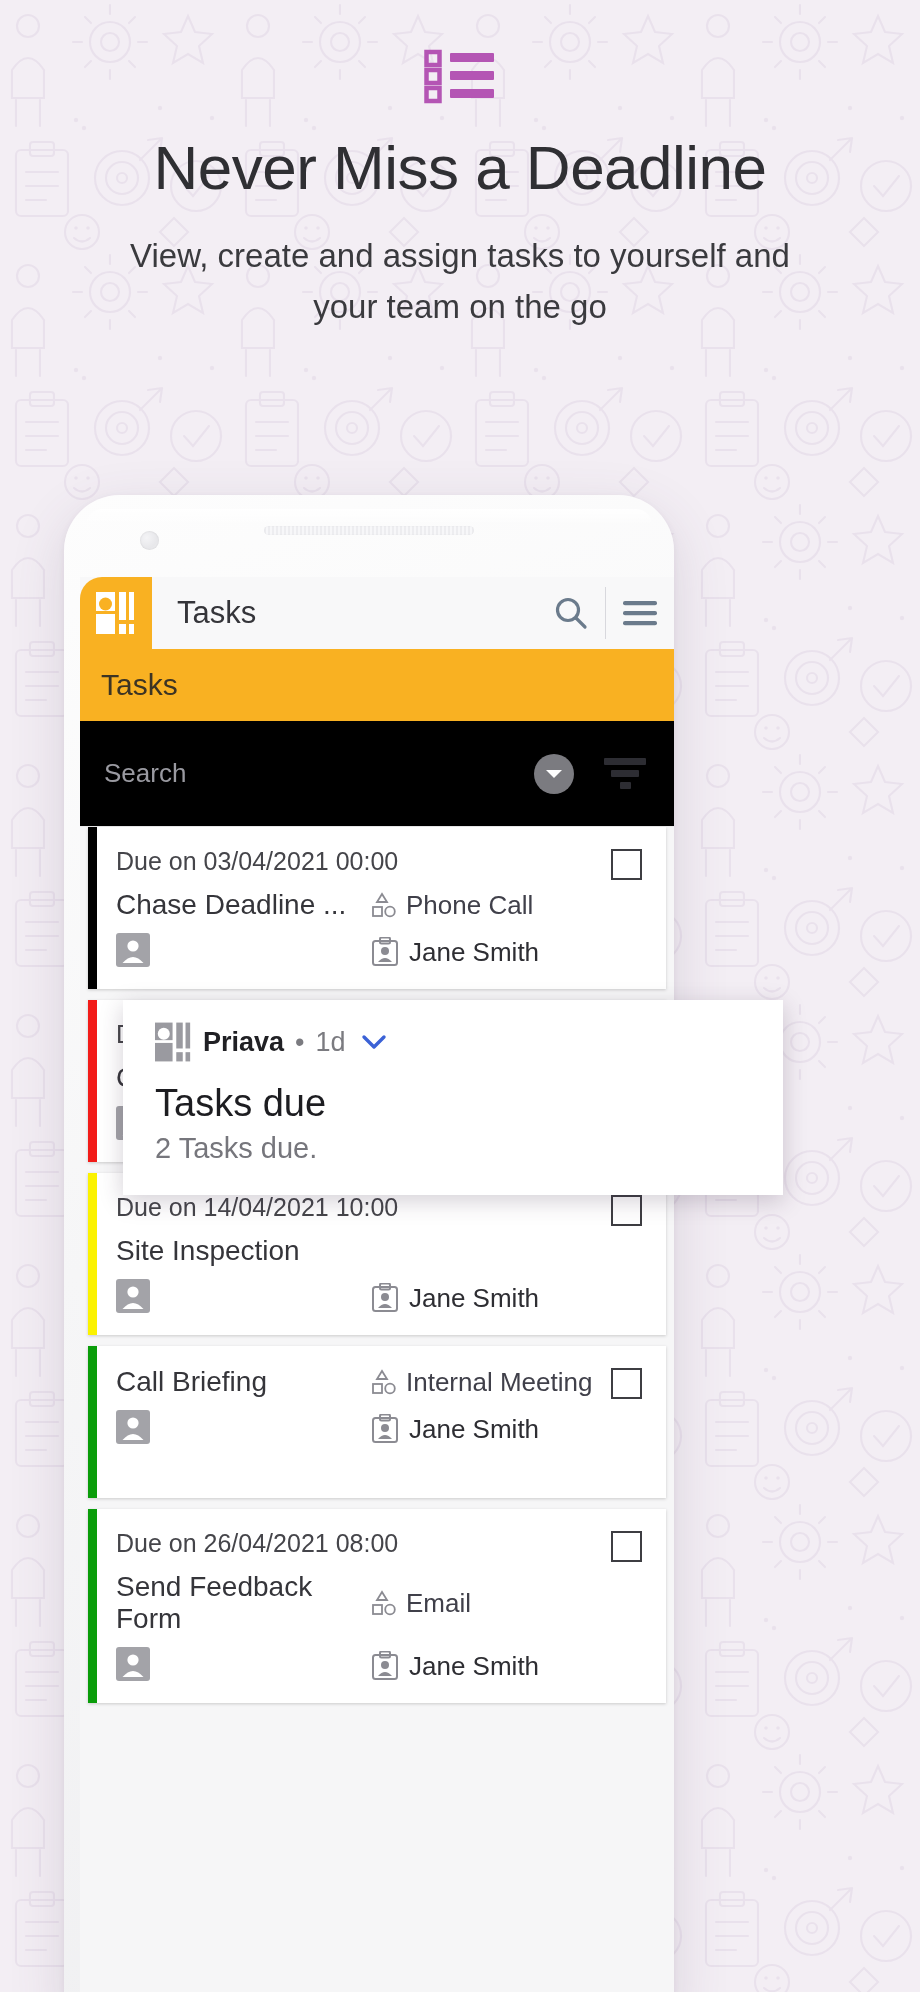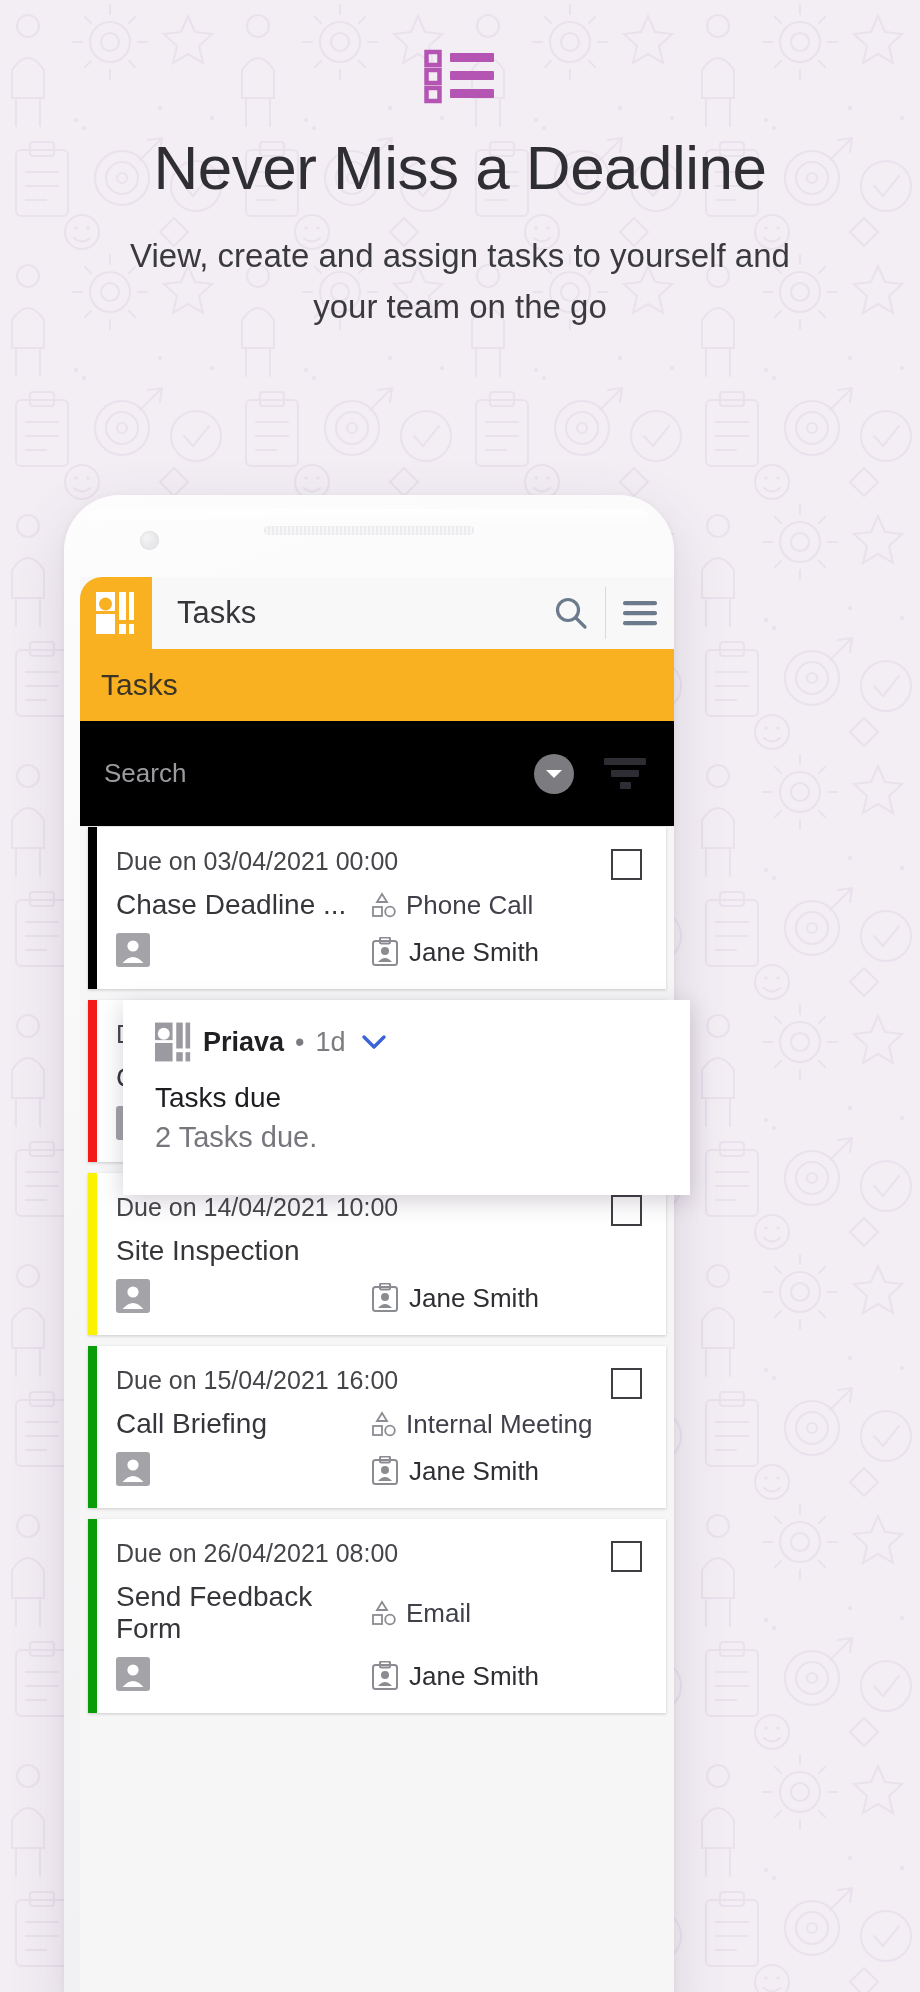--- a/index.html
+++ b/index.html
@@ -188,37 +188,37 @@
   .checkbox {
     position: absolute; right: 24px; top: 22px;
     width: 31px; height: 31px;
     border: 2.5px solid #3d3d42;
   }
 
   
   .notif {
     position: absolute;
     left: 123px; top: 1000px;
-    width: 567px; height: 195px;
+    width: 660px; height: 195px;
     background: #ffffff;
     box-shadow: 0 6px 22px rgba(60,40,70,0.22);
     z-index: 9;
     padding: 22px 26px 0 32px;
   }
   .notif-head {
     display: flex; align-items: center; gap: 11px;
     margin-bottom: 12px;
   }
   .notif-app {
     font-size: 27px; color: #202024; font-weight: 700;
   }
   .notif-dot { font-size: 27px; color: #7b7b80; }
   .notif-time { font-size: 27px; color: #7b7b80; font-weight: 400; }
   .notif-title {
-    font-size: 28px; color: #1d1d21; font-weight: 400;
+    font-size: 38px; color: #1d1d21; font-weight: 400;
     margin-bottom: 7px;
     margin-top: 20px;
   }
   .notif-body { font-size: 29px; color: #76767c; font-weight: 400; }
 </style>
 </head>
 <body>
 
 <svg id="doodle-bg" viewBox="0 0 920 1992" preserveAspectRatio="none">
   <defs>
@@ -421,21 +421,20 @@
               <path d="M7 25 q7 -8 14 0 z" fill="#8b8b92"></path>
             </svg>
             <span>Jane Smith</span>
           </div>
         </div>
         <div class="checkbox"></div>
       </div>
 
       <div class="task-card">
         <div class="task-stripe" style="background:#0a9d0a"></div>
-        <div class="task-due">Due on 15/04/2021 16:00</div>
         <div class="task-row">
           <div class="task-name">Call Briefing</div>
           <div class="task-type">
             <svg width="26" height="26" viewBox="0 0 26 26">
               <g fill="none" stroke="#8b8b92" stroke-width="1.8">
                 <path d="M11 2 L16 10 L6 10 Z"></path>
                 <rect x="2" y="15" width="9" height="9"></rect>
                 <circle cx="19" cy="19.5" r="4.8"></circle>
               </g>
             </svg>

